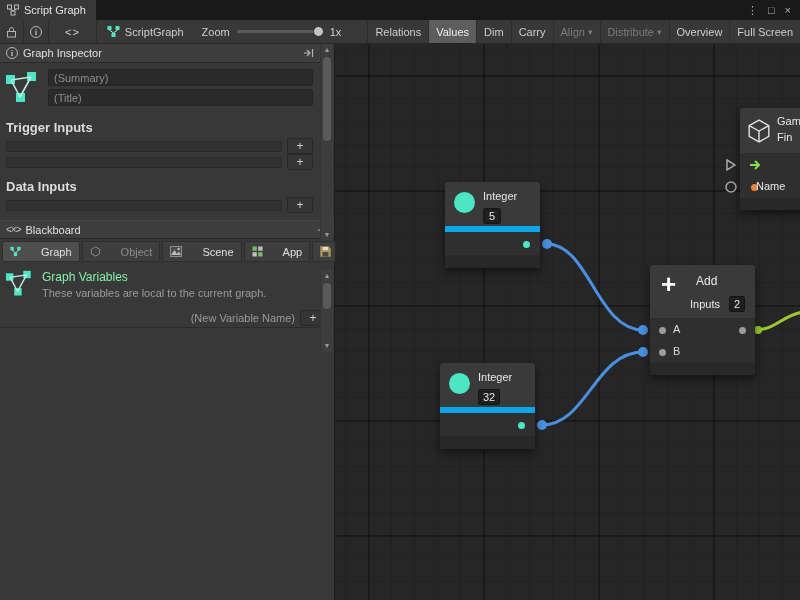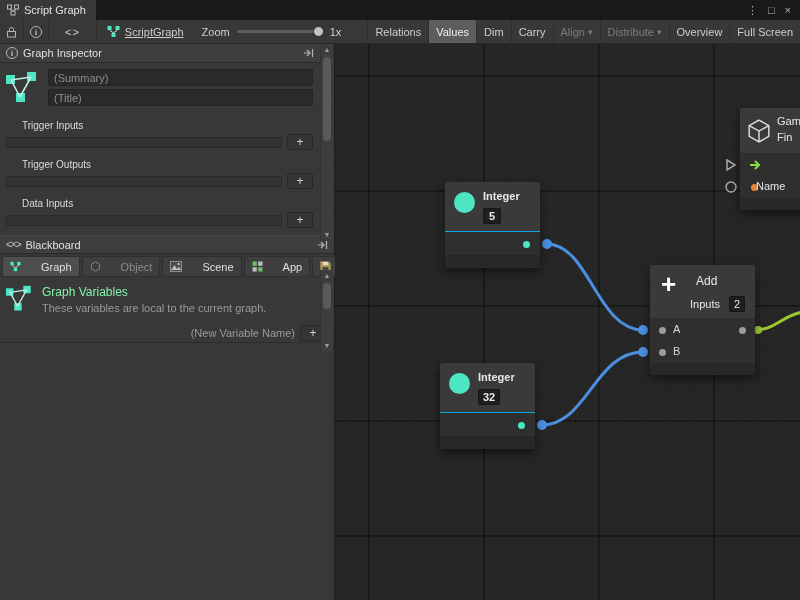--- a/index.html
+++ b/index.html
@@ -10,21 +10,21 @@
   }
   
   .titlebar { height:20px; background:#191919; display:flex; align-items:stretch; }
   .doc-tab { display:flex; align-items:center; gap:5px; background:#383838; padding:0 10px 0 7px; font-size:11px; color:#e2e2e2; }
   .win-icons { margin-left:auto; display:flex; align-items:center; gap:10px; padding-right:9px; color:#b5b5b5; font-size:11px; }
   .win-icons span { cursor:default; line-height:1; }
   
   .toolbar { height:24px; background:#383838; border-bottom:1px solid #262626; display:flex; align-items:stretch; font-size:11px; color:#cfcfcf; }
   .ticon { display:flex; align-items:center; justify-content:center; padding:0 6px; height:100%; border-right:1px solid #2e2e2e; }
   .code-btn { padding:0 16px; color:#cfcfcf; letter-spacing:1px; }
-  .graph-id { display:flex; align-items:center; gap:5px; padding:8px 10px;text-decoration:underline; }
+  .graph-id { display:flex; align-items:center; gap:5px; padding:8px 10px; }
   .zoom-wrap { display:flex; align-items:center; gap:7px; padding:0 8px; }
   .zoom-track { width:86px; height:3px; background:#5c5c5c; border-radius:2px; position:relative; }
   .zoom-handle { position:absolute; right:-1px; top:-4px; width:11px; height:11px; border-radius:50%; background:#c2c2c2; border:1px solid #2a2a2a; }
   .tb-buttons { margin-left:auto; display:flex; align-items:stretch; }
   .tbtn { display:flex; align-items:center; gap:3px; padding:0 7px; border-left:1px solid #2e2e2e; white-space:nowrap; }
   .tbtn.active { background:#5d5d5d; color:#f0f0f0; }
   .tbtn.disabled { color:#7c7c7c; }
   .caret { font-size:9px; }
   
   .content { display:flex; height:556px; }
@@ -34,21 +34,21 @@
   .panel-header.inspector { width:calc(100% - 14px); border-top:none; }
   .dock-icon { margin-left:auto; display:flex; }
   
   .circle-i { width:12px; height:12px; border-radius:50%; border:1px solid #b5b5b5; color:#b5b5b5; font-size:9px; font-weight:bold; display:flex; align-items:center; justify-content:center; font-family:"Liberation Serif",serif; }
   
   .title-block { display:flex; gap:7px; padding:6px 21px 5px 5px; align-items:center; }
   .fields { flex:1; display:flex; flex-direction:column; gap:3px; }
   .fields input { height:17px; background:#2a2a2a; border:1px solid #242424; border-radius:2px; color:#b9b9b9; font-size:11px; padding:0 5px; font-family:inherit; outline:none; }
   .fields input::placeholder { color:#8d8d8d; }
   
-  .sec-label { padding:9px 6px 3px 22px; font-size:10px; color:#dcdcdc; }
+  .sec-label { padding:9px 6px 3px 6px; font-size:13px; color:#dcdcdc;font-weight:bold; }
   .sec-row { margin:0 21px 0 6px; display:flex; align-items:center; gap:5px; }
   .listbox { flex:1; height:11px; background:#323232; border:1px solid #292929; border-radius:2px; }
   .plus-btn { width:26px; height:16px; background:#353535; border:1px solid #282828; border-radius:2px; color:#cfcfcf; font-size:12px; line-height:14px; text-align:center; }
   
   .panel-header.blackboard { margin-top:7px; }
   .bb-icon { color:#c8c8c8; font-size:10px; letter-spacing:-1px; }
   .tabs-row { height:21px; margin:2px 15px 0 2px; display:flex; gap:2px; align-items:stretch; }
   .bb-tab { display:flex; align-items:center; gap:20px; padding:0 7px; background:#3e3e3e; border:1px solid #2e2e2e; border-radius:2px; font-size:11px; color:#e0e0e0; }
   .bb-tab.active { background:#4e4e4e; }
   .bb-tab.dim { color:#8d8d8d; }
@@ -77,21 +77,21 @@
       linear-gradient(to bottom, rgba(0,0,0,.10) 1px, transparent 1px);
     background-size:115px 115px,115px 115px,23px 23px,23px 23px;
     background-position:33px 0,0 31px,10px 0,0 8px;
   }
   .wires { position:absolute; left:0; top:0; }
   .node { position:absolute; background:#3a3a3a; border-radius:3px; box-shadow:0 4px 8px rgba(0,0,0,.5); font-size:11px; color:#e8e8e8; }
   .node .ports { background:#2f2f2f; }
   .node .footer { height:12px; background:#282828; border-radius:0 0 3px 3px; }
   
   .node-int { width:95px; }
-  .int-hdr { height:50px; position:relative; border-bottom:1px solid #0ea5e9;font-weight:bold; }
+  .int-hdr { height:50px; position:relative; border-bottom:6px solid #0ea5e9; }
   .int-icon { position:absolute; left:9px; top:10px; width:21px; height:21px; border-radius:50%; background:#4ce6c4; }
   .int-title { position:absolute; left:38px; top:8px; }
   .int-value { position:absolute; left:38px; top:26px; min-width:18px; padding:0 4px; height:16px; background:#1f1f1f; border:1px solid #151515; border-radius:2px; text-align:center; line-height:15px; }
   .int-ports { height:24px; position:relative; border-bottom:1px solid #272727; }
   .dot { width:7px; height:7px; border-radius:50%; position:absolute; }
   .dot.teal { background:#4ce6c4; right:10px; top:9px; }
   
   .node-add { left:315px; top:221px; width:105px; }
   .add-hdr { height:54px; position:relative; border-bottom:1px solid #2c2c2c; }
   .add-plus { position:absolute; left:11px; top:4px; font-size:26px; font-weight:bold; color:#ffffff; }
@@ -217,21 +217,20 @@
         <input type="text" placeholder="(Title)" style="">
       </div>
     </div>
 
     <div class="sec-label">Trigger Inputs</div>
     <div class="sec-row">
       <div class="listbox"></div>
       <div class="plus-btn">+</div>
     </div>
 
-    <div class="sec-label">Trigger Outputs</div>
     <div class="sec-row">
       <div class="listbox"></div>
       <div class="plus-btn">+</div>
     </div>
 
     <div class="sec-label">Data Inputs</div>
     <div class="sec-row">
       <div class="listbox"></div>
       <div class="plus-btn">+</div>
     </div>

